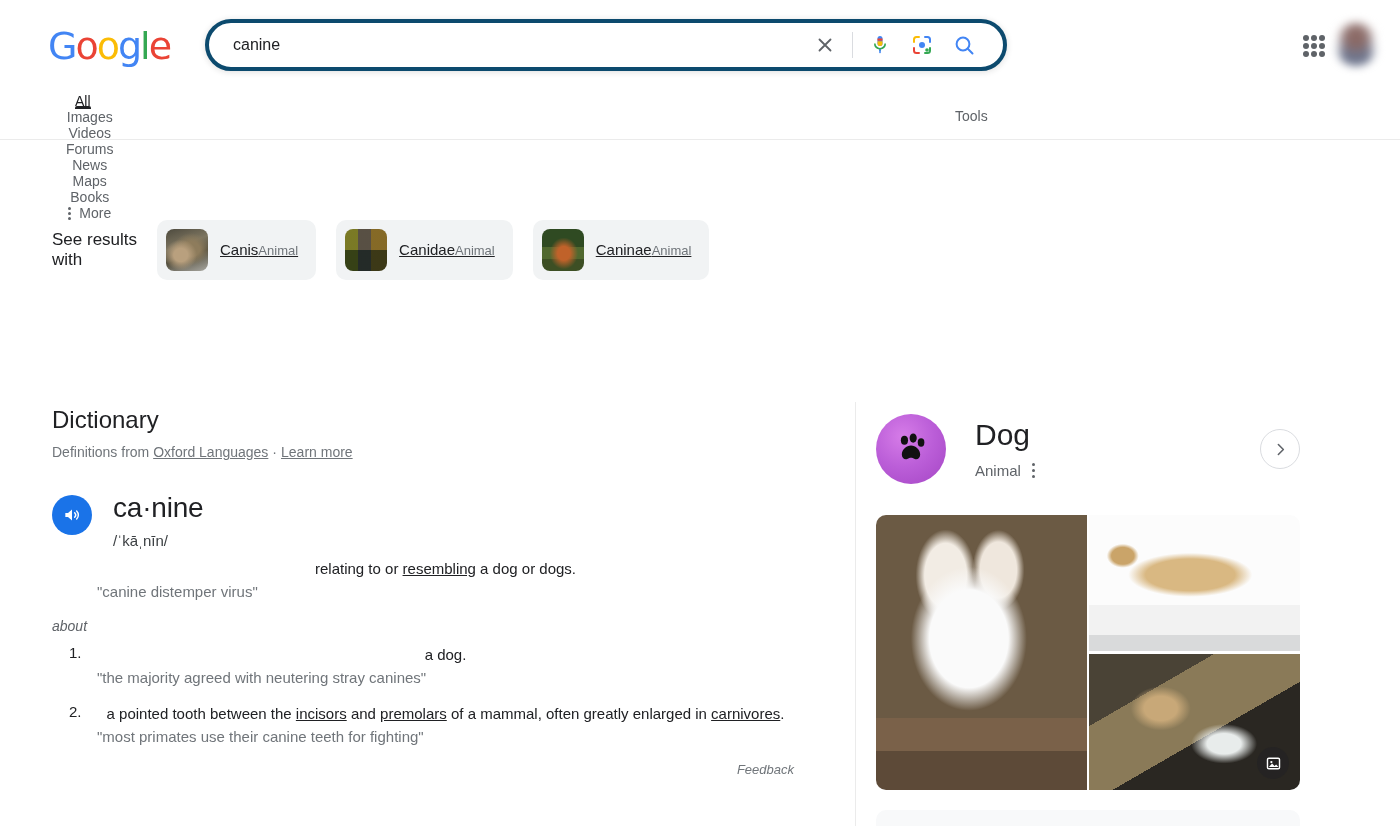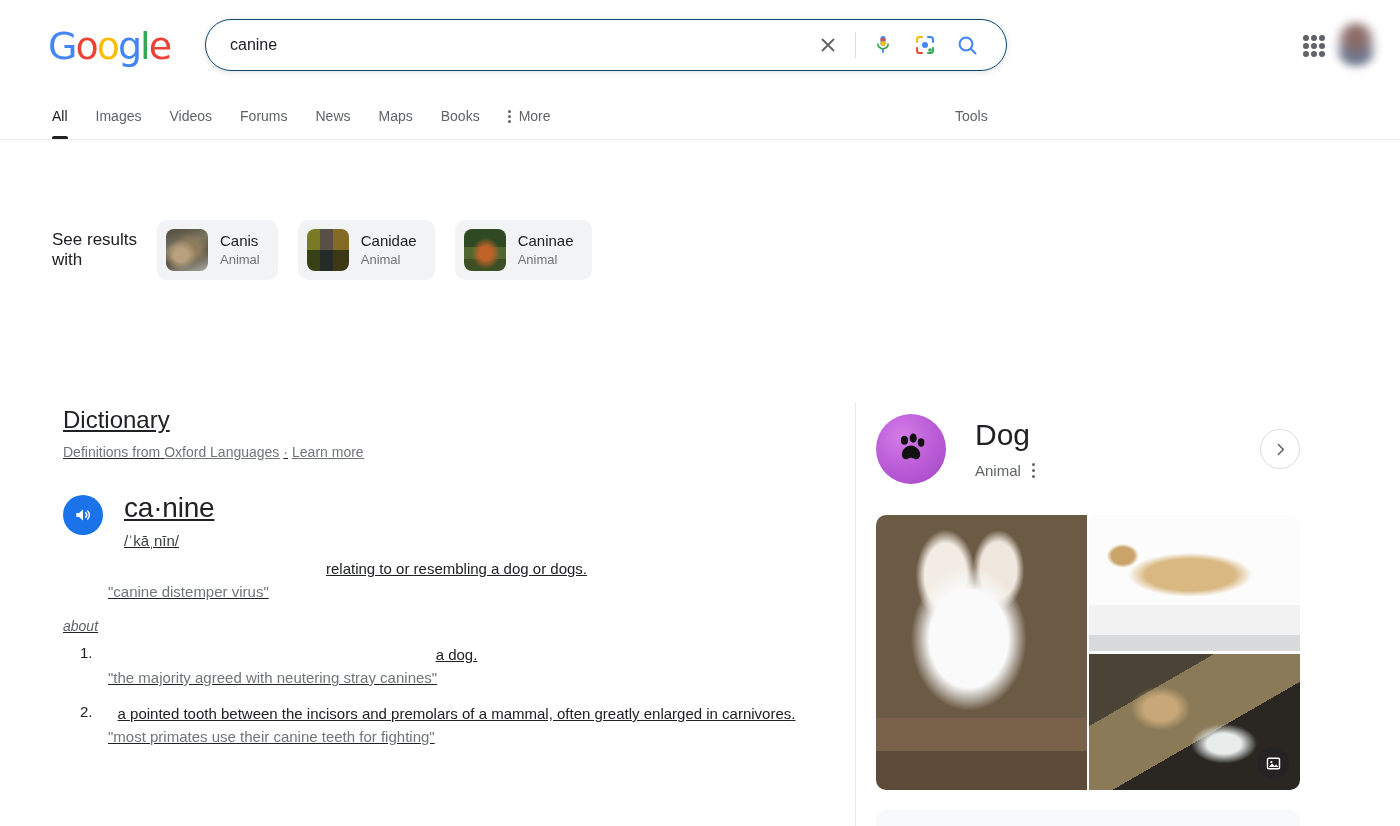--- a/index.html
+++ b/index.html
@@ -24,21 +24,21 @@
   }
   .logo span { display: inline-block; }
   .l-b { color: #4285F4; }
   .l-r { color: #EA4335; }
   .l-y { color: #FBBC05; }
   .l-g { color: #34A853; }
 
   .searchbar {
     position: absolute; left: 205px; top: 19px;
     width: 802px; height: 52px;
-    background: #fff; border: 1px solid #0c4a6e;
+    background: #fff; border: 4px solid #0c4a6e;
     border-radius: 26px;
     box-shadow: 0 1px 6px rgba(32,33,36,.15);
     display: flex; align-items: center;
   }
   .search-input {
     border: 0; outline: none; background: transparent;
     flex: 1; height: 100%;
     margin-left: 22px; margin-right: 8px;
     font-size: 16px; color: #202124;
     font-family: "Liberation Sans", sans-serif;
@@ -71,21 +71,21 @@
     filter: blur(4.5px);
   }
 
   
   .navbar {
     position: relative; height: 47px;
     border-bottom: 1px solid #ebebeb;
   }
   .navtabs {
     position: absolute; left: 52px; top: 0;
-    display: flex; align-items: center; height: 46px; gap: 0;
+    display: flex; align-items: center; height: 46px; gap: 0; flex-direction: column;
   }
   .navtab {
     font-size: 14px; color: #5f6368;
     padding: 0 14px; height: 46px;
     display: flex; align-items: center;
     cursor: pointer; position: relative; white-space: nowrap;
   }
   .navtab:first-child { padding-left: 0; padding-right: 14px; }
   .navtab.active { color: #202124; }
   .navtab.active::after {
@@ -136,26 +136,26 @@
     background-image:
       linear-gradient(90deg, #6e7a3a 0 30%, #49506a 30% 62%, #7a6a3c 62% 100%),
       linear-gradient(0deg, #3f4430 0 50%, #8a7f52 50% 100%);
     background-blend-mode: overlay, normal;
   }
   .thumb-caninae {
     background-image:
       radial-gradient(ellipse at 52% 58%, #c0622a 0 20%, rgba(192,98,42,0) 46%),
       linear-gradient(180deg, #2f4a22 0 42%, #50682f 42% 72%, #3d4f24 72% 100%);
   }
-  .chip-txt { display: flex; flex-direction: column; line-height: 1.25; }
+  .chip-txt { display: flex; flex-direction: row; line-height: 1.25; text-decoration: underline; }
   .chip-title { font-size: 15px; color: #202124; }
   .chip-sub { font-size: 13px; color: #70757a; margin-top: 2px; }
 
   
-  .dict { position: absolute; left: 63px; top: 265px; width: 742px; text-decoration: underline; }
+  .dict { position: absolute; left: 52px; top: 265px; width: 742px; }
   .dict-h {
     font-size: 24px; font-weight: 400; color: #202124;
     letter-spacing: 0; margin: 0; line-height: 30px;
   }
   .dict-src { font-size: 14px; color: #70757a; margin-top: 9px; }
   .dict-src a { color: #70757a; text-decoration: underline; cursor: pointer; }
   .dot-sep { margin: 0 4px; }
 
   .word-row { display: flex; align-items: flex-start; margin-top: 31px; }
   .speaker {
@@ -420,20 +420,21 @@
       <li>
         <div class="def-text">a dog.</div>
         <div class="def-ex">"the majority agreed with neutering stray canines"</div>
       </li>
       <li>
         <div class="def-text"><span>a pointed tooth between the </span><a>incisors</a><span> and </span><a>premolars</a><span> of a mammal, often greatly enlarged in </span><a>carnivores</a><span>.</span></div>
         <div class="def-ex">"most primates use their canine teeth for fighting"</div>
       </li>
     </ol>
 
+    <div class="feedback">Feedback</div>
 
   </div>
 
   <div class="kp-sep"></div>
   <div class="kp">
 
     <div class="kp-head">
       <div class="kp-logo">
         <svg width="42" height="42" viewBox="0 0 48 48">
           <ellipse cx="16.5" cy="14" rx="4.1" ry="5.2" fill="#111"></ellipse>

